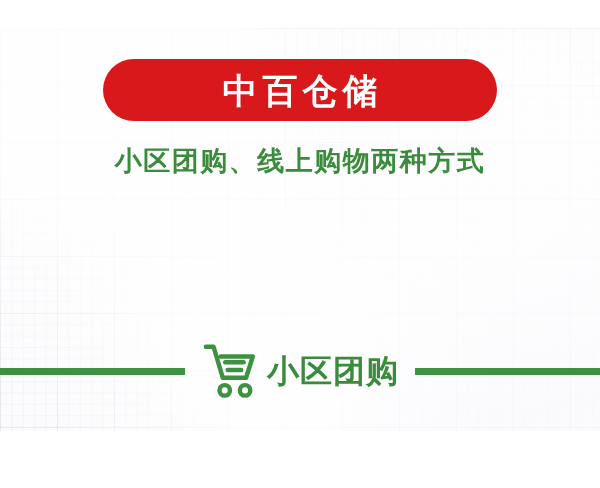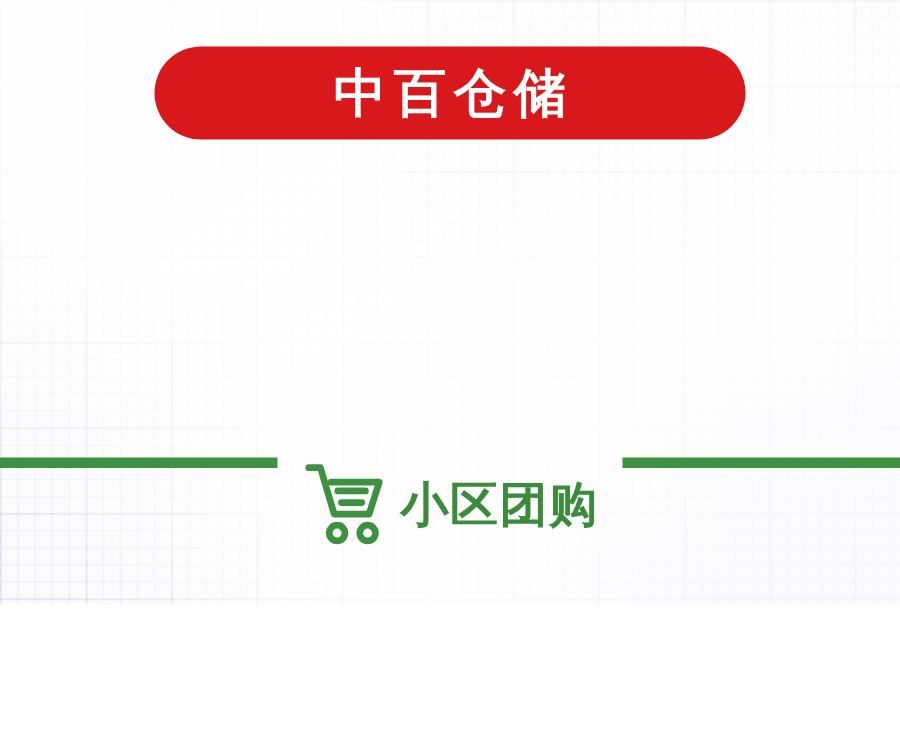--- a/index.html
+++ b/index.html
@@ -26,20 +26,21 @@
       linear-gradient(to bottom, rgba(216,216,232,0.22) 1px, transparent 1px);
     background-size:
       57px 57px,
       57px 57px,
       11.4px 11.4px,
       11.4px 11.4px;
     background-position: 0 0, 0 0, 0 0, 0 0;
     display: flex;
     flex-direction: column;
     align-items: center;
+    margin-top: 28px;
   }
 
   
   #paper-wash {
     position: absolute;
     inset: 0;
     pointer-events: none;
     background:
       radial-gradient(circle at 18% 12%, rgba(255,255,255,0.85) 0 22%, rgba(255,255,255,0) 55%),
       radial-gradient(circle at 82% 30%, rgba(255,255,255,0.75) 0 18%, rgba(255,255,255,0) 50%),
@@ -101,21 +102,21 @@
   #body-copy p + p { margin-top: 5px; }
 
   
   #footer-band {
     position: absolute;
     left: 0;
     right: 0;
     bottom: 22px;
     height: 76px;
     display: flex;
-    align-items: flex-start;
+    align-items: center;
     z-index: 2;
   }
   .footer-rule {
     flex: 1 1 auto;
     height: 7px;
     background-color: #3d9140;
     min-width: 10px;
   }
   #footer-rule-left  { margin-right: 16px; }
   #footer-rule-right { margin-left: 16px; }
@@ -145,20 +146,21 @@
 <body>
 
 <div id="poster">
 
   <div id="paper-wash"></div>
 
   <div id="title-banner" class="layer">
     <span id="title-banner-text">中百仓储</span>
   </div>
 
+  <div id="subheading" class="layer">小区团购、线上购物两种方式</div>
 
 
   <div id="footer-band">
     <div id="footer-rule-left" class="footer-rule"></div>
 
     <div id="footer-badge">
       <span>
         <svg id="cart-icon" viewBox="0 0 64 64" aria-hidden="true">
           <g fill="none" stroke="#3d9140" stroke-width="4.6" stroke-linecap="round" stroke-linejoin="round">
             <path d="M5 7 h8 l9.5 32 h24 l7-22 h-33"></path>

